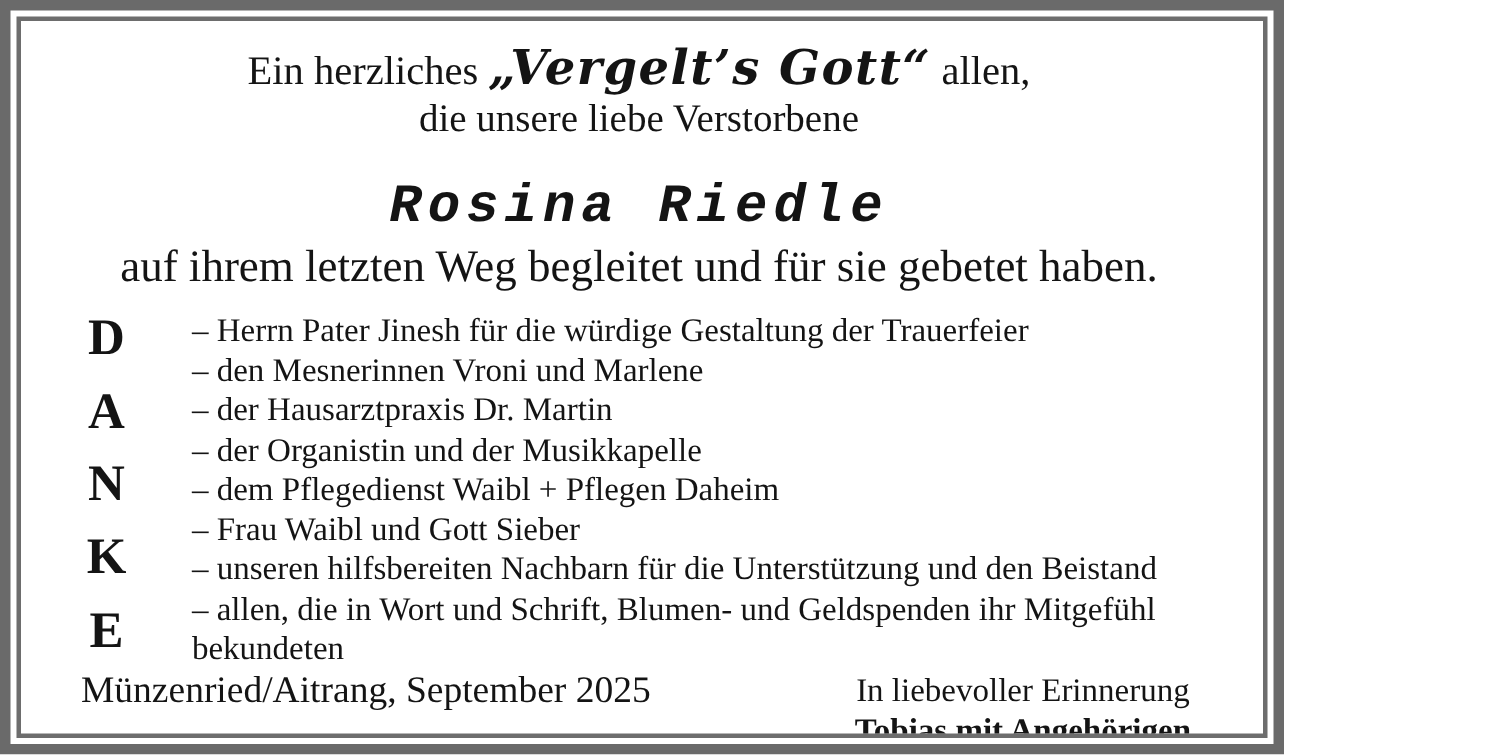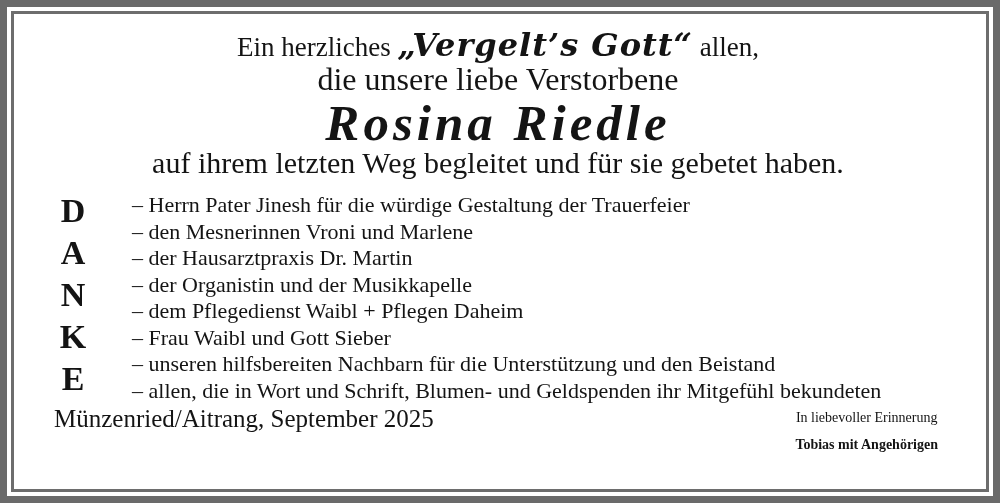--- a/index.html
+++ b/index.html
@@ -1,18 +1,18 @@
 <!DOCTYPE html>
 <html><head>
 <meta charset="utf-8">
 <style>
   html, body { margin: 0; padding: 0; background: #ffffff; }
   .page {
     box-sizing: border-box;
-    width: 1000px;
+    width: 856px;
     height: 503px;
     border: 7px solid #6a6a6a;
     padding: 4px;
     background: #ffffff;
   }
   .inner {
     box-sizing: border-box;
     width: 100%;
     height: 100%;
     border: 3px solid #6d6d6d;
@@ -23,29 +23,29 @@
   }
   .header { text-align: center; }
   .h-line1 { font-size: 27px; line-height: 34px; white-space: pre-wrap; }
   .decorative {
     font-family: "DejaVu Serif", serif;
     font-style: italic;
     font-weight: 600;
     font-size: 32px;
     letter-spacing: 1px;
   }
-  .h-line2 { font-size: 32px; line-height: 30px; }
+  .h-line2 { font-size: 26px; line-height: 30px; }
   .name {
-    font-family: Liberation Serif, serif;
+    font-family: Liberation Mono, monospace;
     font-style: italic;
     font-weight: 600;
-    font-size: 51px;
+    font-size: 36px;
     line-height: 50px;
     letter-spacing: 4px;
-    margin-top: 4px;
+    margin-top: 19px;
   }
   .tagline { font-size: 30px; line-height: 30px; }
   .thanks { display: flex; margin-top: 14px; }
   .letters {
     display: flex;
     flex-direction: column;
     justify-content: space-between;
     width: 38px;
     text-align: center;
     font-weight: bold;
@@ -54,21 +54,21 @@
     padding: 2px 0 8px 0;
   }
   .items { margin-left: 40px; font-size: 22px; line-height: 26.5px; }
   .footer {
     display: flex;
     justify-content: space-between;
     align-items: flex-start;
     padding-right: 4px;
   }
   .place-date { font-size: 25px; line-height: 30px; }
-  .closing { text-align: center; font-size: 14px; line-height: 27px; }
+  .closing { text-align: center; font-size: 22px; line-height: 27px; }
   .closing-line2 { font-weight: bold; }
 </style>
 </head>
 <body>
 
 <div class="page">
   <div class="inner">
 
     <div class="header">
       <div class="h-line1"><span>Ein herzliches </span><span class="decorative">„Vergelt’s Gott“</span><span> allen,</span></div>

